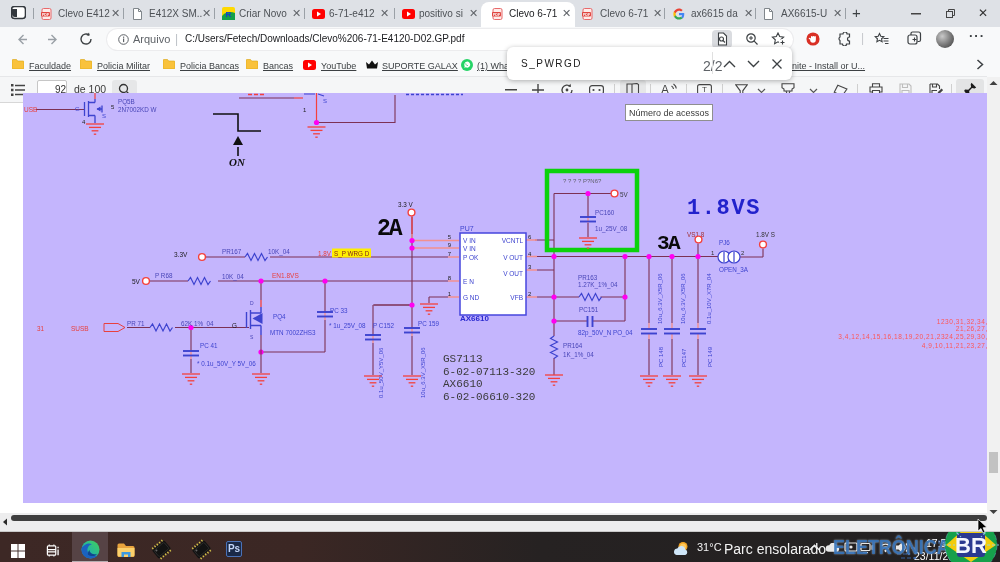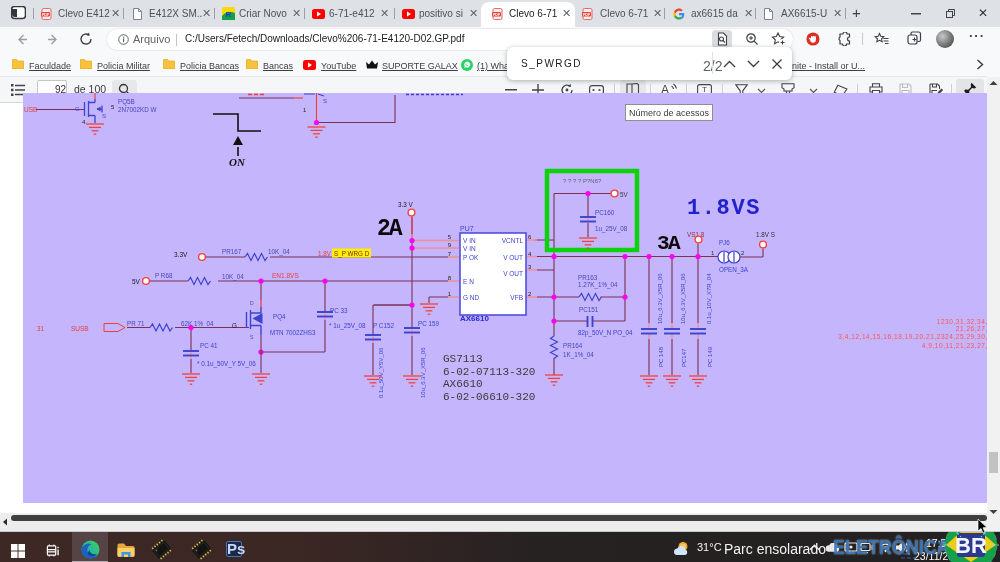--- a/index.html
+++ b/index.html
@@ -637,21 +637,21 @@
         </g>
       </svg>
     <svg class="abs" style="left:191px;top:7px" width="21" height="21" viewBox="0 0 21 21">
         <g transform="rotate(-40 10.5 10.5)">
           <rect x="2.5" y="5" width="16" height="11" rx="1.5" fill="#131313"></rect>
           <rect x="4" y="6.5" width="13" height="8" rx="1" fill="none" stroke="#2e2e2e" stroke-width="0.8"></rect>
           <path d="M4.5 5 v-2 M7.5 5 v-2 M10.5 5 v-2 M13.5 5 v-2 M16.5 5 v-2 M4.5 16 v2 M7.5 16 v2 M10.5 16 v2 M13.5 16 v2 M16.5 16 v2" stroke="#d8c84a" stroke-width="1.2"></path>
           <circle cx="6" cy="8" r="1" fill="#666"></circle>
         </g>
       </svg>
-    <div class="abs" style="left:226px;top:9px;width:16px;height:16px;background:#1a2947;border:1px solid #4a72b8;border-radius:2px;color:#c4d6f8;font-size:15px;font-weight:bold;text-align:center;line-height:14px">Ps</div>
+    <div class="abs" style="left:226px;top:9px;width:16px;height:16px;background:#1a2947;border:1px solid #4a72b8;border-radius:2px;color:#c4d6f8;font-size:10px;font-weight:bold;text-align:center;line-height:14px">Ps</div>
     <svg class="abs" style="left:673px;top:9px" width="17" height="15" viewBox="0 0 17 15">
         <circle cx="10" cy="5.5" r="4.5" fill="#f5a623"></circle>
         <circle cx="10" cy="5.5" r="3" fill="#fdc95e"></circle>
         <path d="M3.5 14 a3.3 3.3 0 0 1 .8 -6.5 a4.2 4.2 0 0 1 8 1 a2.9 2.9 0 0 1 0 5.5z" fill="#cfe6f8"></path>
       </svg>
     <div class="abs" style="left:697px;top:9px;font-size:11px;color:#f2f2f2">31°C</div>
     <div class="abs" style="left:724px;top:9px;font-size:14px;color:#f2f2f2">Parc ensolarado</div>
     <svg class="abs" style="left:809px;top:12px" width="11" height="7" viewBox="0 0 12 7">
         <path d="M1 6 L6 1 L11 6" stroke="#eee" stroke-width="1.4" fill="none"></path>
       </svg>

